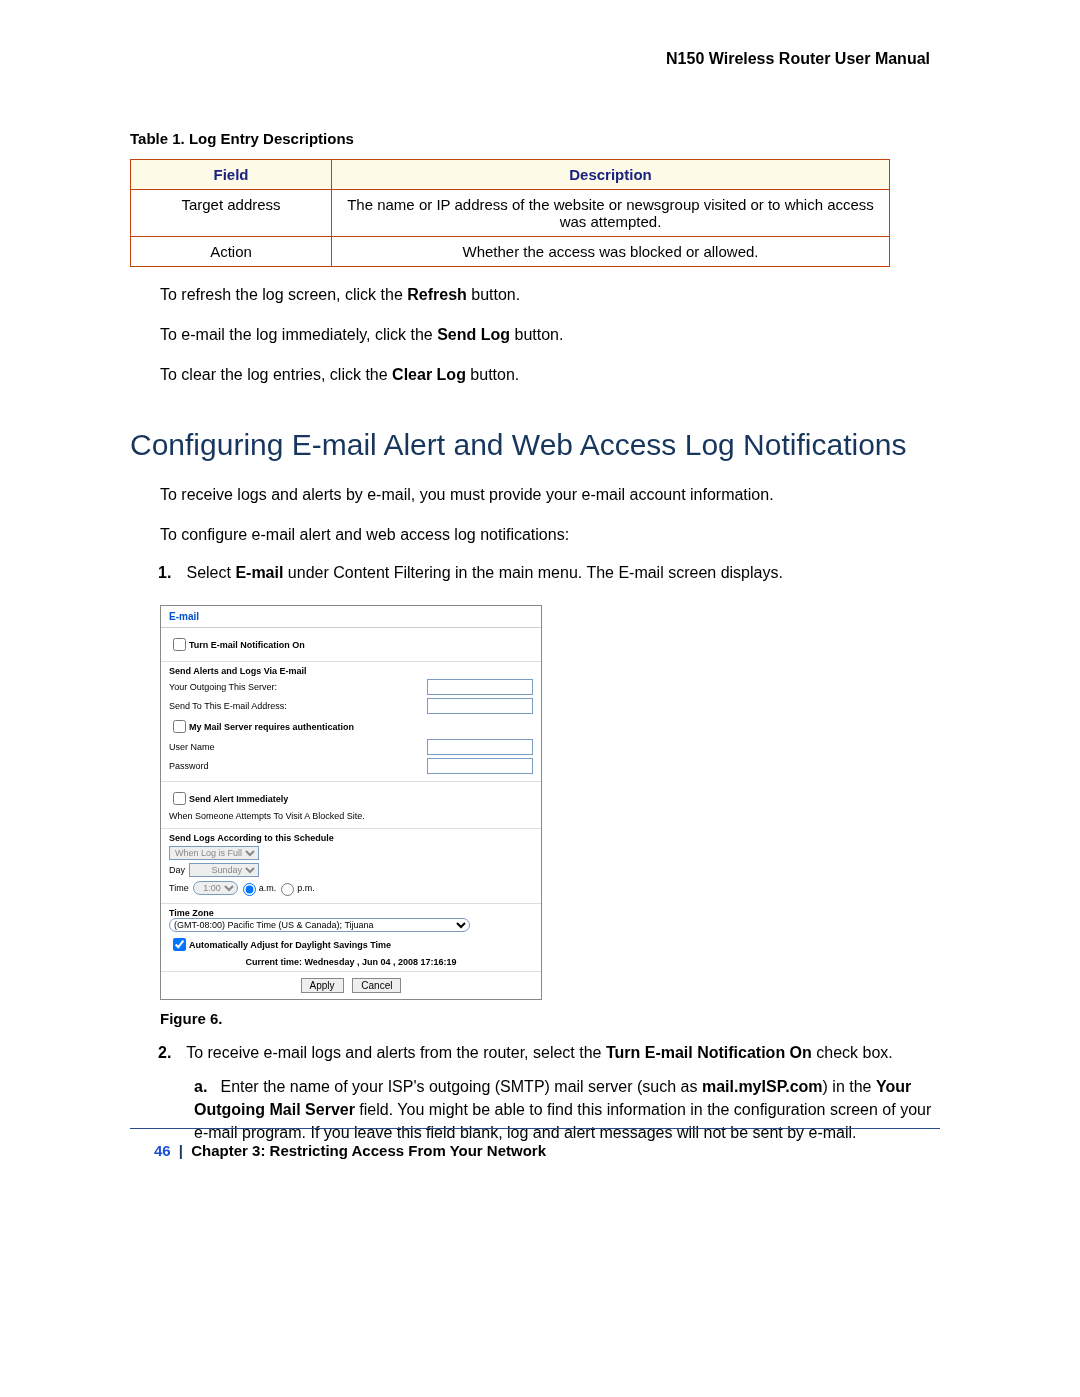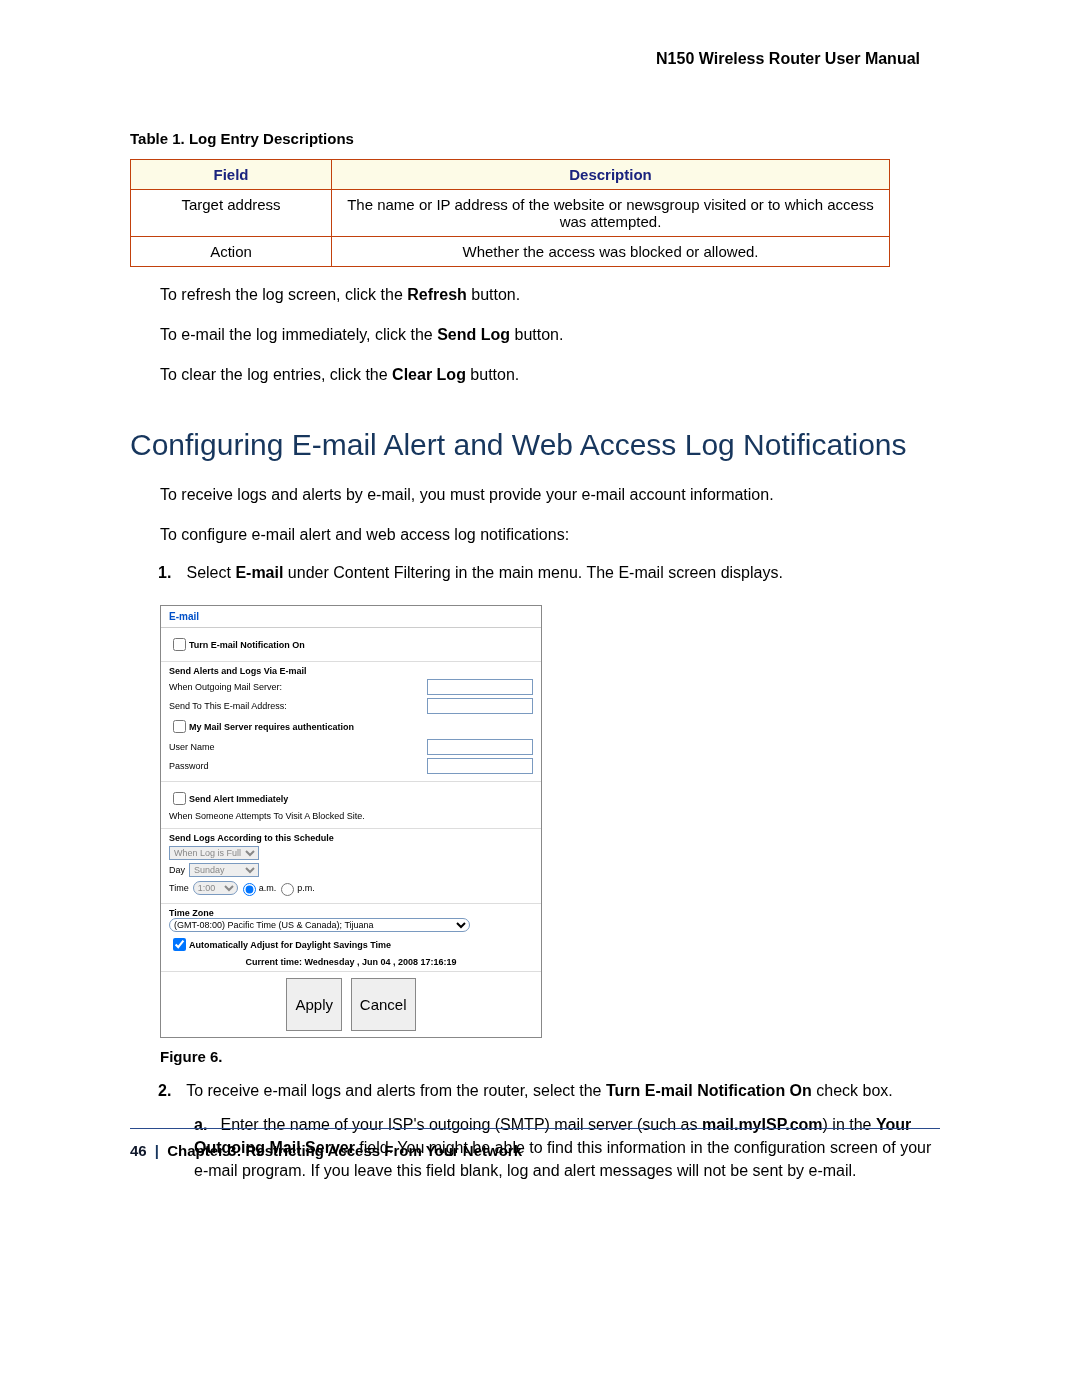--- a/index.html
+++ b/index.html
@@ -7,21 +7,21 @@
     width:1080px;
     min-height:1397px;
     margin:0 auto;
     position:relative;
     font-family:Arial,Helvetica,sans-serif;
     color:#000;
   }
   .header-title{
     position:absolute;
     top:50px;
-    right:160px;
+    right:150px;
     font-weight:bold;
     font-size:16px;
   }
   .content{
     position:absolute;
     top:130px;
     left:130px;
     width:810px;
   }
   .table-caption{
@@ -106,43 +106,43 @@
     border:1px solid #7a9ac0;background:#fff;
   }
   .email-box select{
     font-size:9px;height:14px;
     border:1px solid #7a9ac0;background:#fff;
   }
   .email-box .tz-select{width:301px;border-radius:7px;}
   .email-box .bold9{font-weight:bold;font-size:9px;}
   .email-box .center{text-align:center;padding:6px;}
   .email-box button{
-    font-size:15px;
-    padding:17px 8px;
+    font-size:10px;
+    padding:1px 8px;
     margin:0 3px;
     border:1px solid #888;
     background:#efefef;
     text-align:right;
   }
-  .email-box .disabled-select{background:#eee;color:#888;}
+  .email-box .disabled-select{background:#eee;color:#888;text-align:right;}
 
   .footer-rule{
     position:absolute;
     left:130px;
     top:1128px;
     width:810px;
     border-top:1px solid #2a4b8d;
   }
   .footer-text{
     position:absolute;
     left:130px;
     top:1142px;
     font-size:15px;
   }
-  .footer-text .pg{color:#0f172a;font-weight:bold;}
+  .footer-text .pg{color:#1d4ed8;font-weight:bold;margin-left:24px;}
   .footer-text .sep{color:#17365d;font-weight:bold;padding:0 4px;}
   .footer-text .chap{font-weight:bold;}
 </style>
 </head>
 <body>
 
 <div class="page">
 
   <div class="header-title">N150 Wireless Router User Manual</div>
 
@@ -195,21 +195,21 @@
       <div class="sec">
         <div class="row">
           <input type="checkbox" style="">
           <label class="bold9">Turn E-mail Notification On</label>
         </div>
       </div>
 
       <div class="sec">
         <div class="bold9">Send Alerts and Logs Via E-mail</div>
         <div class="row">
-          <label>When Outgoing Mail Server:</label>
+          <label>Your Outgoing This Server:</label>
           <input type="text" style="margin-left: auto;">
         </div>
         <div class="row">
           <label>Send To This E-mail Address:</label>
           <input type="text" style="margin-left: auto;">
         </div>
         <div class="row">
           <input type="checkbox" style="">
           <label class="bold9">My Mail Server requires authentication</label>
         </div>

